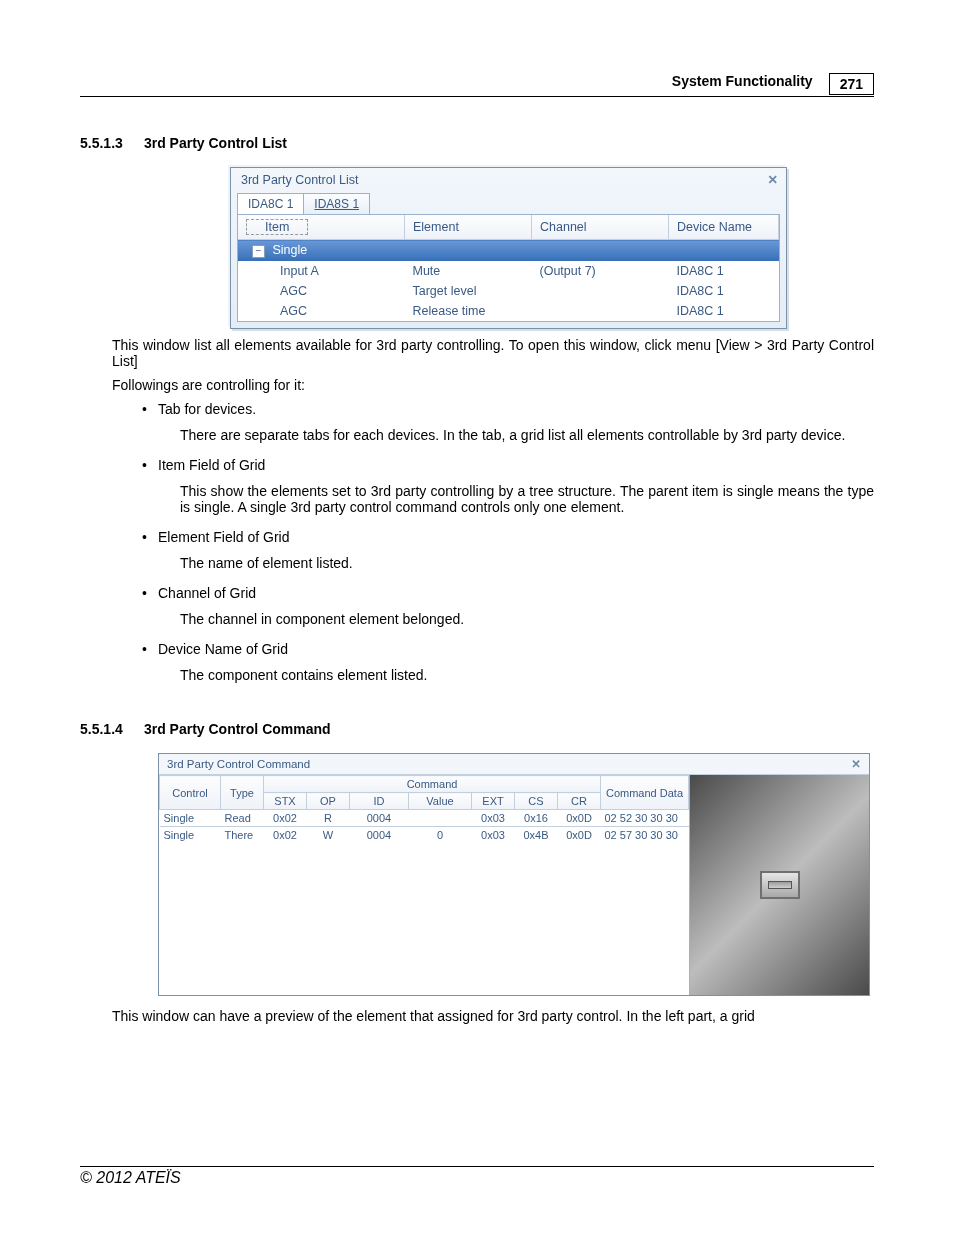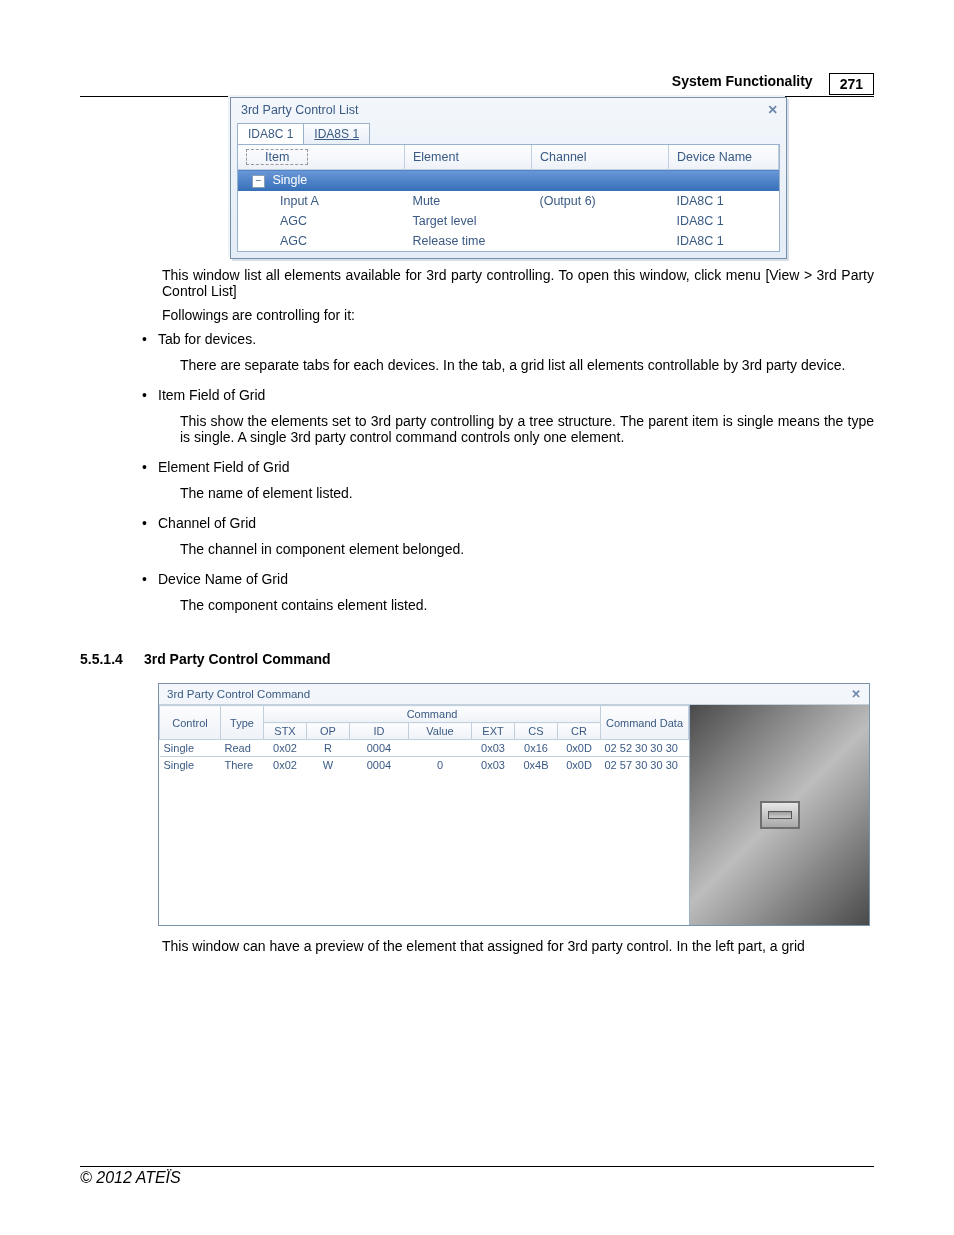--- a/index.html
+++ b/index.html
@@ -38,21 +38,21 @@
   .section-heading {
     font-weight: bold;
     margin-top: 38px;
     margin-bottom: 16px;
   }
   .section-heading .num { display:inline-block; width: 60px; }
   .body-text {
     text-align: justify;
     margin: 8px 0;
   }
-  .indent { margin-left: 82px; }
+  .indent { margin-left: 32px; }
   ul.bullets {
     list-style: none;
     padding-left: 78px;
     margin: 8px 0 0 0;
   }
   ul.bullets > li {
     position: relative;
     margin-bottom: 8px;
   }
   ul.bullets > li::before {
@@ -226,20 +226,24 @@
 </head>
 <body>
 
 <div class="page">
 
   <div class="top-header">
     <span class="title">System Functionality</span>
     <span class="pagenum-box">271</span>
   </div>
 
+  <div class="section-heading">
+    <span class="num">5.5.1.3</span>
+    <span>3rd Party Control List</span>
+  </div>
 
   <div class="win1">
     <div class="win1-caption">
       <span>3rd Party Control List</span>
       <span class="win1-close">✕</span>
     </div>
     <div class="tabs">
       <div class="tab active">IDA8C 1</div>
       <div class="tab inactive">IDA8S 1</div>
     </div>
@@ -254,21 +258,21 @@
         </tr>
         <tr class="sel">
           <td colspan="4" style="padding-left:14px;">
             <span class="tree-toggle">−</span>
             <span>Single</span>
           </td>
         </tr>
         <tr>
           <td class="indent-cell">Input A</td>
           <td>Mute</td>
-          <td>(Output 6)</td>
+          <td>(Output 7)</td>
           <td>IDA8C 1</td>
         </tr>
         <tr>
           <td class="indent-cell">AGC</td>
           <td>Target level</td>
           <td></td>
           <td>IDA8C 1</td>
         </tr>
         <tr>
           <td class="indent-cell">AGC</td>

